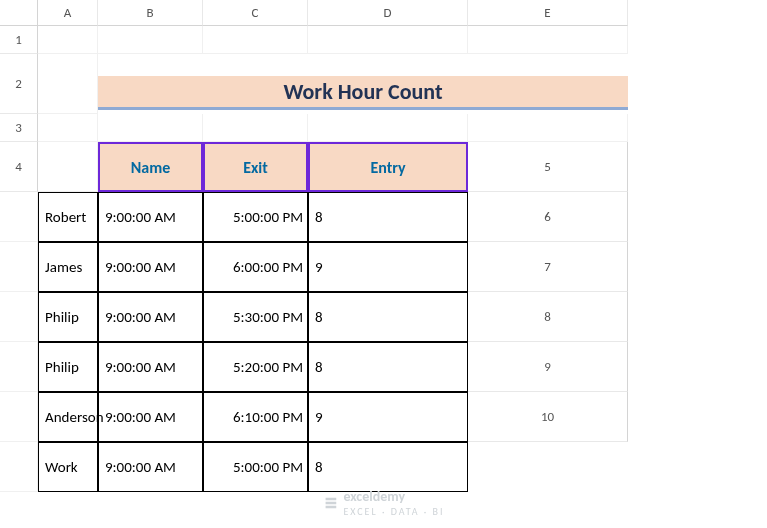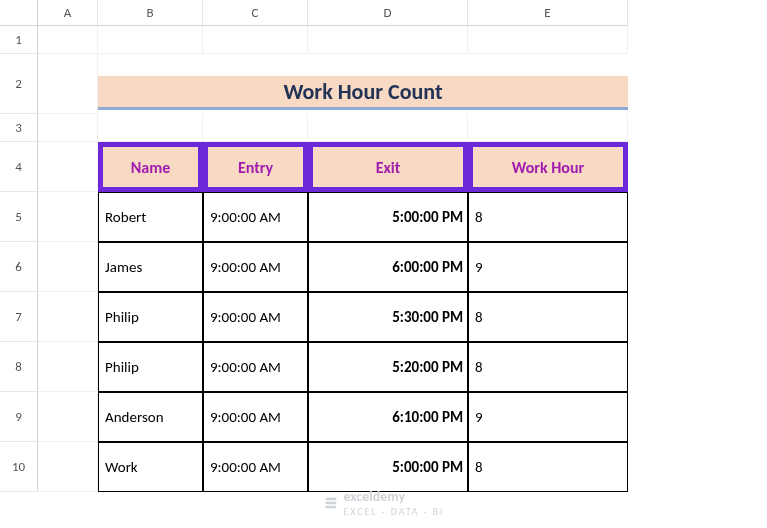--- a/index.html
+++ b/index.html
@@ -60,33 +60,32 @@
       font-size: 22px;
       font-weight: bold;
       color: #223355;
       margin-top: 22px;
       margin-bottom: 4px;
     }
     .table-header {
       background: #f8d9c4;
       font-weight: bold;
       justify-content: center;
-      border: 5px solid #6d28d9;
+      border: 2px solid #6d28d9;
       font-size: 16px;
-      color: #a21caf;
+      color: #0369a1;
     }
     .table-cell {
       border: 1px solid #000;
       padding: 12px 6px;
       font-size: 15px;
     }
     .table-cell.right {
       justify-content: flex-end;
       padding-right: 4px;
-      font-weight: bold;
     }
     .corner {
       border-right: 1px solid #d4d4d4;
       border-bottom: 1px solid #d4d4d4;
       background: #fff;
     }
     .watermark {
       position: absolute;
       left: 50%;
       bottom: 10px;
@@ -135,23 +134,22 @@
   <div class="row-header">3</div>
   <div class="cell"></div>
   <div class="cell"></div>
   <div class="cell"></div>
   <div class="cell"></div>
   <div class="cell"></div>
 
   <div class="row-header">4</div>
   <div class="cell"></div>
   <div class="cell table-header">Name</div>
+  <div class="cell table-header">Exit</div>
   <div class="cell table-header">Entry</div>
-  <div class="cell table-header">Exit</div>
-  <div class="cell table-header">Work Hour</div>
 
   <div class="row-header">5</div>
   <div class="cell"></div>
   <div class="cell table-cell">Robert</div>
   <div class="cell table-cell">9:00:00 AM</div>
   <div class="cell table-cell right">5:00:00 PM</div>
   <div class="cell table-cell">8</div>
 
   <div class="row-header">6</div>
   <div class="cell"></div>

